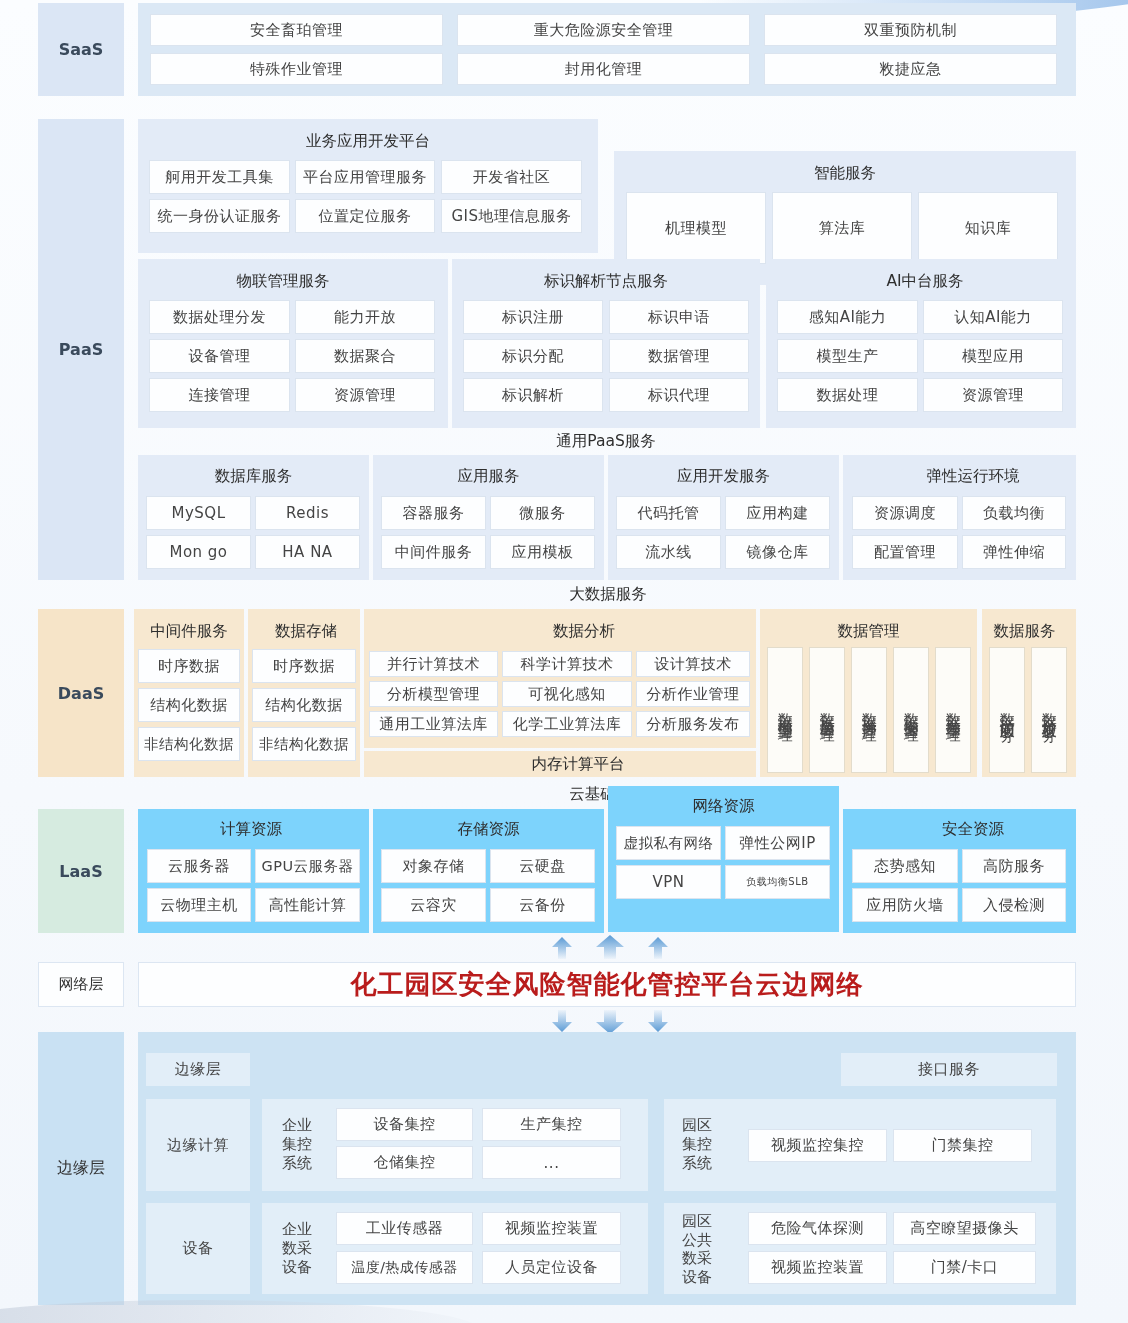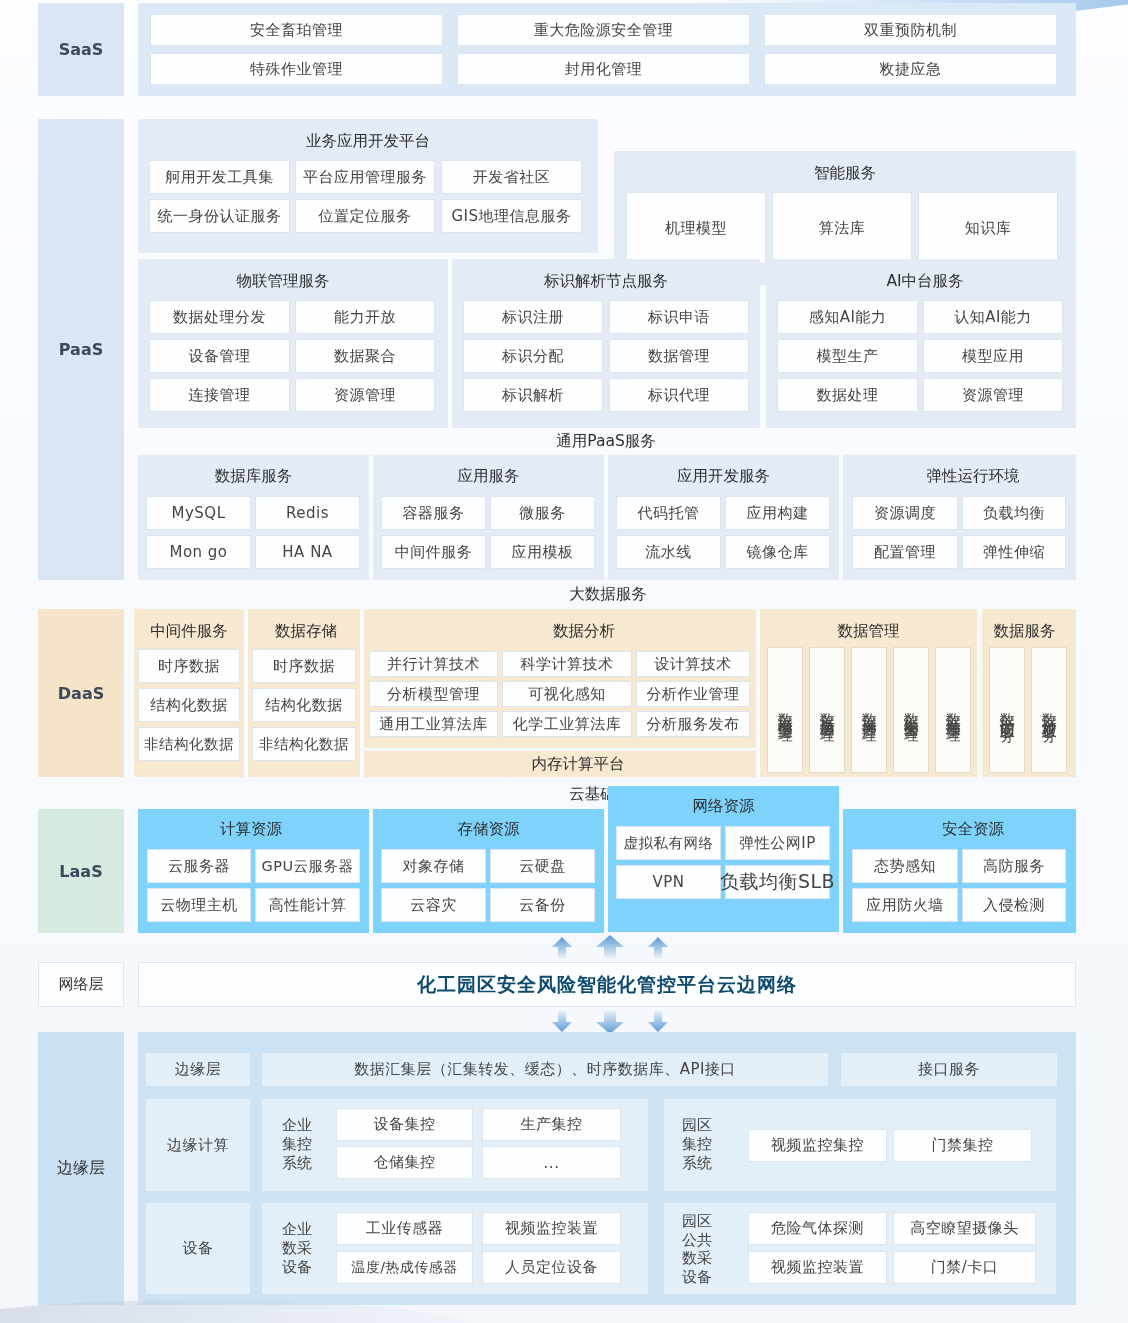--- a/index.html
+++ b/index.html
@@ -208,21 +208,21 @@
   <div class="cell" style="left:117px;top:40px;width:105px;height:34px;">云硬盘</div>
   <div class="cell" style="left:8px;top:79px;width:105px;height:34px;">云容灾</div>
   <div class="cell" style="left:117px;top:79px;width:105px;height:34px;">云备份</div>
 </div>
 
 <div class="panel c-green" style="left:608px;top:786px;width:231px;height:146px;text-decoration:underline;">
   <div class="grp-title" style="left:0;top:10px;width:231px;">网络资源</div>
   <div class="cell" style="left:8px;top:40px;width:105px;height:34px;font-size:14.5px;">虚拟私有网络</div>
   <div class="cell" style="left:117px;top:40px;width:105px;height:34px;">弹性公网IP</div>
   <div class="cell" style="left:8px;top:79px;width:105px;height:34px;">VPN</div>
-  <div class="cell" style="left:117px;top:79px;width:105px;height:34px;font-size:19px;">负载均衡SLB</div>
+  <div class="cell" style="left:117px;top:79px;width:105px;height:34px;font-size:10px;">负载均衡SLB</div>
 </div>
 
 <div class="panel c-green" style="left:843px;top:809px;width:233px;height:124px;">
   <div class="grp-title" style="left:0;top:10px;width:260px;">安全资源</div>
   <div class="cell" style="left:9px;top:40px;width:106px;height:34px;">态势感知</div>
   <div class="cell" style="left:119px;top:40px;width:104px;height:34px;">高防服务</div>
   <div class="cell" style="left:9px;top:79px;width:106px;height:34px;">应用防火墙</div>
   <div class="cell" style="left:119px;top:79px;width:104px;height:34px;">入侵检测</div>
 </div>
 
@@ -233,42 +233,41 @@
         <stop offset="1" stop-color="#5b9bd5" stop-opacity="0.05"></stop>
     </linearGradient>
   </defs>
   <polygon points="14,2 4,12 10,12 10,24 18,24 18,12 24,12" fill="url(#ga)"></polygon>
   <polygon points="62,0 48,12 56,12 56,24 68,24 68,12 76,12" fill="url(#ga)"></polygon>
   <polygon points="110,2 100,12 106,12 106,24 114,24 114,12 120,12" fill="url(#ga)"></polygon>
 </svg>
 
 <div class="layer-label" style="left:38px;top:962px;width:86px;height:45px;background:#fdfeff;border:1px solid #dce6f2;font-weight:normal;font-size:15px;color:#333;">网络层</div>
 <div class="panel" style="left:138px;top:962px;width:938px;height:45px;background:#fdfeff;border:1px solid #dce6f2;display:flex;align-items:center;justify-content:center;">
-  <span style="font-size:19px;font-weight:bold;color:#0c4a6e;letter-spacing:1px;">化工园区安全风险智能化管控平台云边网络</span>
+  <span style="font-size:26px;font-weight:bold;color:#b91c1c;letter-spacing:1px;">化工园区安全风险智能化管控平台云边网络</span>
 </div>
 
 <svg class="abs" style="left:548px;top:1010px;" width="130" height="26" viewBox="0 0 130 26">
   <defs>
     <linearGradient id="gb" x1="0" y1="1" x2="0" y2="0">
       <stop offset="0" stop-color="#5b9bd5"></stop>
         <stop offset="1" stop-color="#5b9bd5" stop-opacity="0.05"></stop>
     </linearGradient>
   </defs>
   <polygon points="14,22 4,12 10,12 10,0 18,0 18,12 24,12" fill="url(#gb)"></polygon>
   <polygon points="62,24 48,12 56,12 56,0 68,0 68,12 76,12" fill="url(#gb)"></polygon>
   <polygon points="110,22 100,12 106,12 106,0 114,0 114,12 120,12" fill="url(#gb)"></polygon>
 </svg>
 
 <div class="layer-label c-edge-lbl" style="left:38px;top:1032px;width:86px;height:273px;font-weight:normal;font-size:16px;color:#333;">
   <span>边缘层</span>
 </div>
 <div class="panel c-edge" style="left:138px;top:1032px;width:938px;height:273px;">
 
   <div class="cell c-edge-inner" style="left:8px;top:21px;width:104px;height:33px;border:none;">边缘层</div>
-  <div class="cell c-edge-inner" style="left:124px;top:21px;width:566px;height:33px;border:none;">数据汇集层（汇集转发、缓态）、时序数据库、API接口</div>
   <div class="cell c-edge-inner" style="left:703px;top:21px;width:216px;height:33px;border:none;">接口服务</div>
 
   <div class="cell c-edge-inner" style="left:8px;top:67px;width:104px;height:92px;border:none;">边缘计算</div>
   <div class="panel c-edge-inner" style="left:124px;top:67px;width:386px;height:92px;">
     <div class="vtxt" style="left:18px;top:17px;">企业集控系统</div>
     <div class="cell" style="left:74px;top:9px;width:137px;height:33px;">设备集控</div>
     <div class="cell" style="left:220px;top:9px;width:139px;height:33px;">生产集控</div>
     <div class="cell" style="left:74px;top:47px;width:137px;height:33px;">仓储集控</div>
     <div class="cell" style="left:220px;top:47px;width:139px;height:33px;">...</div>
   </div>

